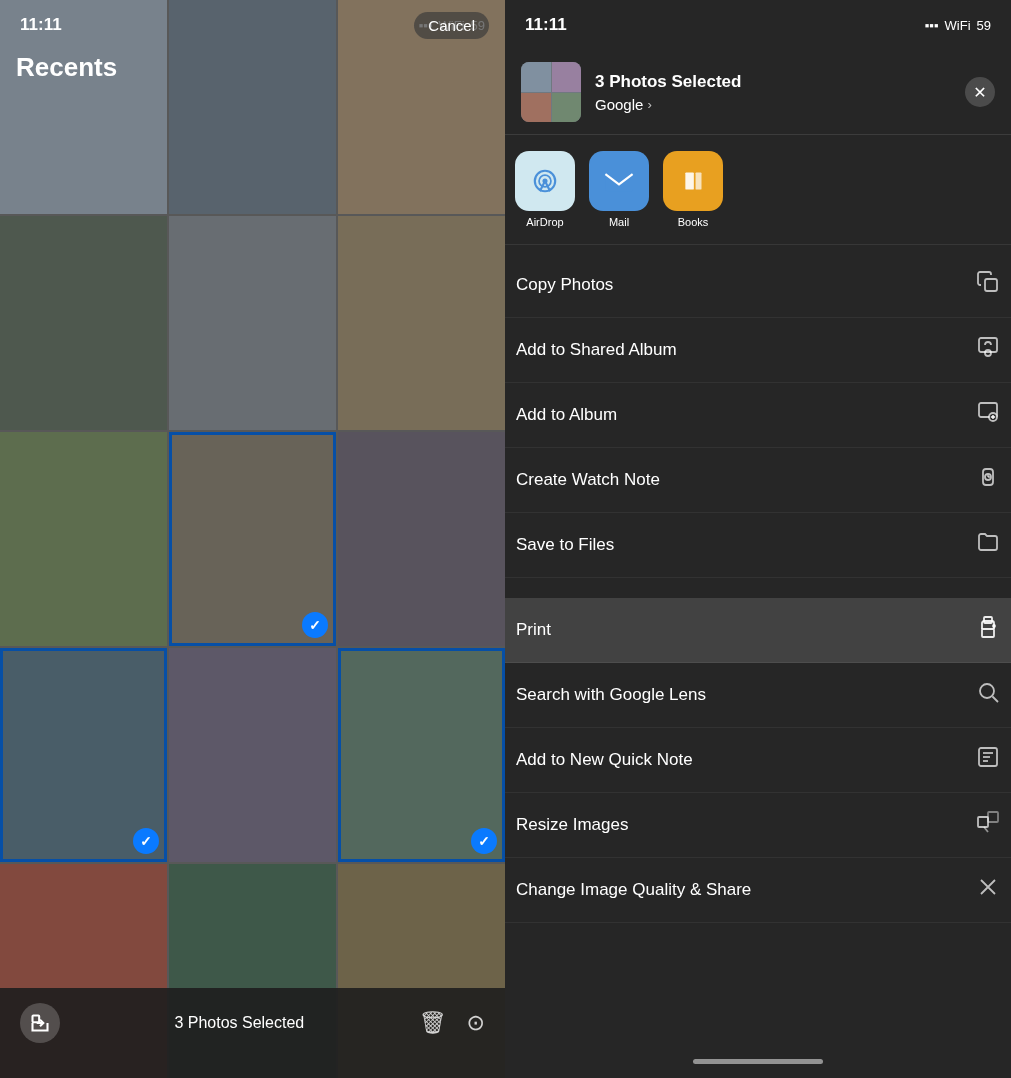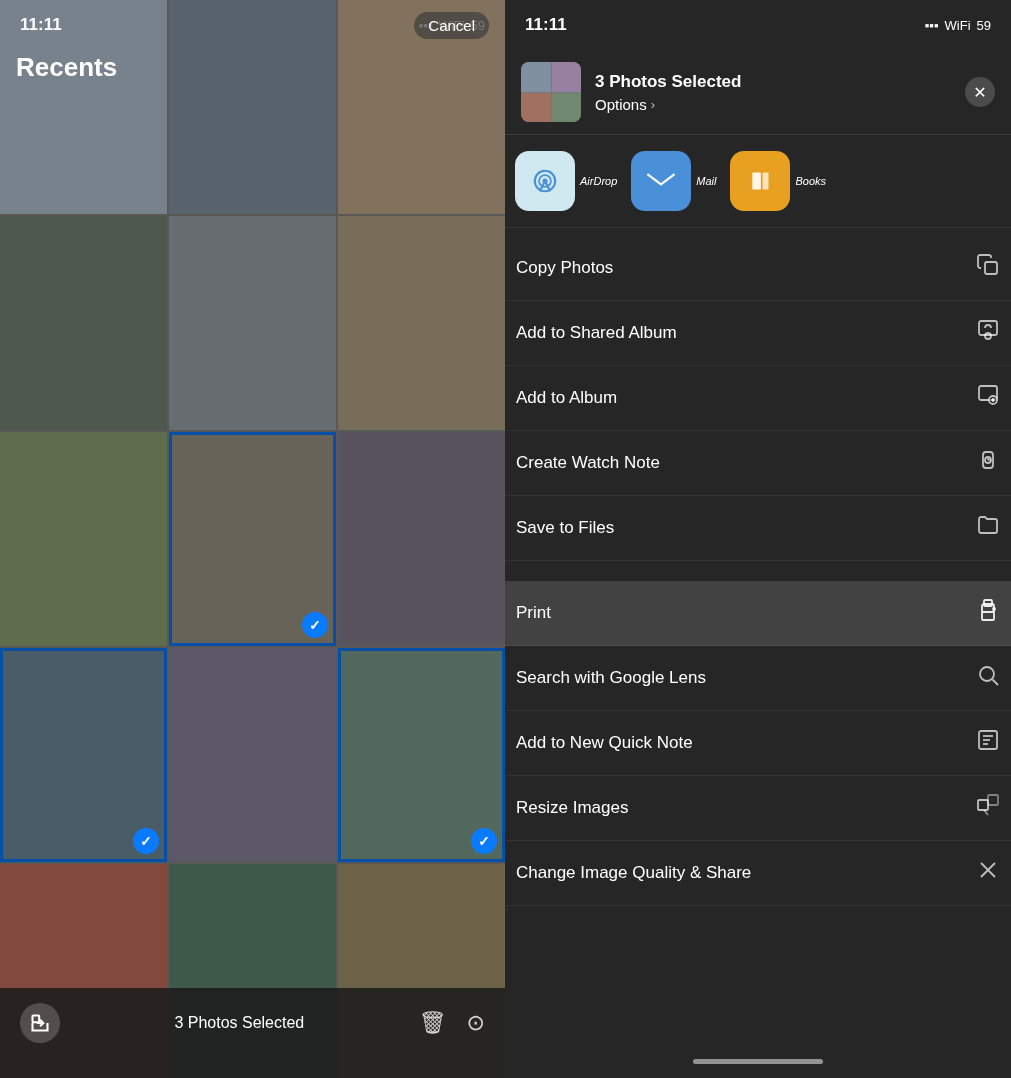--- a/index.html
+++ b/index.html
@@ -249,25 +249,24 @@
     .app-row {
       display: flex;
       padding: 16px 10px;
       gap: 14px;
       overflow-x: auto;
       flex-shrink: 0;
       border-bottom: 1px solid rgba(255,255,255,0.08);
     }
     .app-icon-wrap {
       display: flex;
-      flex-direction: row;
+      flex-direction: column;
       align-items: center;
       gap: 5px;
       min-width: 60px;
-      font-style: italic;
     }
     .app-icon {
       width: 60px; height: 60px;
       border-radius: 14px;
       display: flex; align-items: center; justify-content: center;
       font-size: 30px;
     }
     .app-icon.airdrop { background: #d0e8f0; }
     .app-icon.messages { background: #4cd964; }
     .app-icon.mail { background: #4a90d9; }
@@ -400,21 +399,21 @@
   <div class="share-header">
     <div class="share-thumbnail">
       <div class="thumb-cell"></div>
       <div class="thumb-cell"></div>
       <div class="thumb-cell"></div>
       <div class="thumb-cell"></div>
     </div>
     <div class="share-title-area">
       <div class="share-title">3 Photos Selected</div>
       <div class="share-options">
-        <span>Options</span>
+        <span>Google</span>
         <span class="share-options-chevron">›</span>
       </div>
     </div>
     <div class="close-btn">✕</div>
   </div>
 
   <div class="app-row">
     <div class="app-icon-wrap">
       <div class="app-icon airdrop">
         <svg width="34" height="34" viewBox="0 0 40 40" fill="none">

